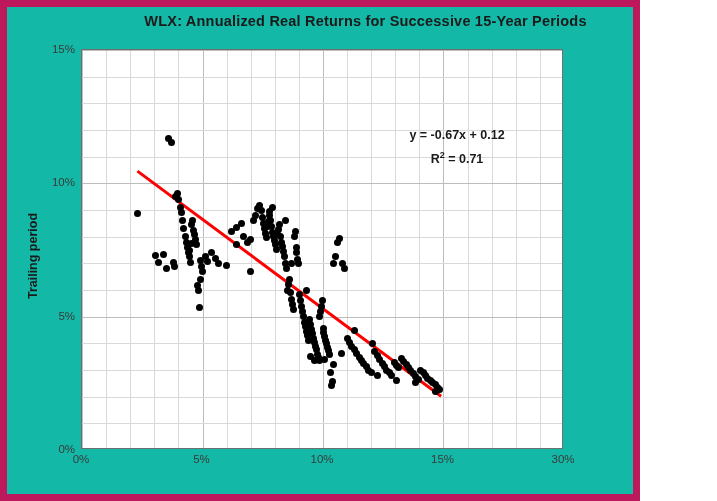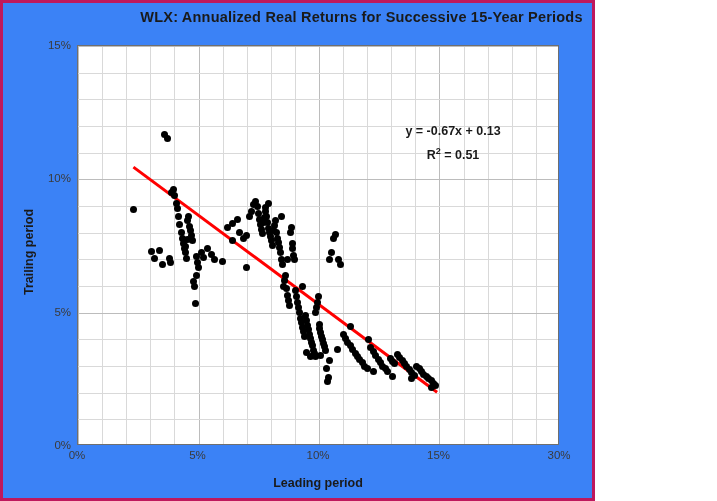--- a/index.html
+++ b/index.html
@@ -8,25 +8,25 @@
     background: #ffffff;
   }
   body {
     width: 717px;
     height: 501px;
     font-family: "Liberation Sans", sans-serif;
     overflow: hidden;
   }
   #chart-root {
     position: relative;
-    width: 595px;
+    width: 640px;
     height: 501px;
     box-sizing: border-box;
-    border: 3px solid #be185d;
-    background: #3b82f6;
+    border: 7px solid #be185d;
+    background: #14b8a6;
   }
   #chart-title {
     position: absolute;
     left: 0;
     top: 6px;
     width: 717px;
     text-align: center;
     font-size: 14.5px;
     font-weight: bold;
     color: #1a1a1a;
@@ -393,23 +393,22 @@
       <div class="ytick" style="top: 0px;">15%</div>
     </div>
   <div id="x-ticks">
       <div class="xtick" style="left: 0px;">0%</div>
       <div class="xtick" style="left: 120.5px;">5%</div>
       <div class="xtick" style="left: 241px;">10%</div>
       <div class="xtick" style="left: 361.5px;">15%</div>
       <div class="xtick" style="left: 482px;">30%</div>
     </div>
 
-  <div id="x-axis-label">Leading period</div>
   <div id="y-axis-label-wrap">
     <div id="y-axis-label">Trailing period</div>
   </div>
 
   <div id="equation-box">
-    <div>y = -0.67x + 0.13</div>
-    <div><span>R</span><sup>2</sup><span> = 0.51</span></div>
+    <div>y = -0.67x + 0.12</div>
+    <div><span>R</span><sup>2</sup><span> = 0.71</span></div>
   </div>
 
 </div>
 
 </body></html>

